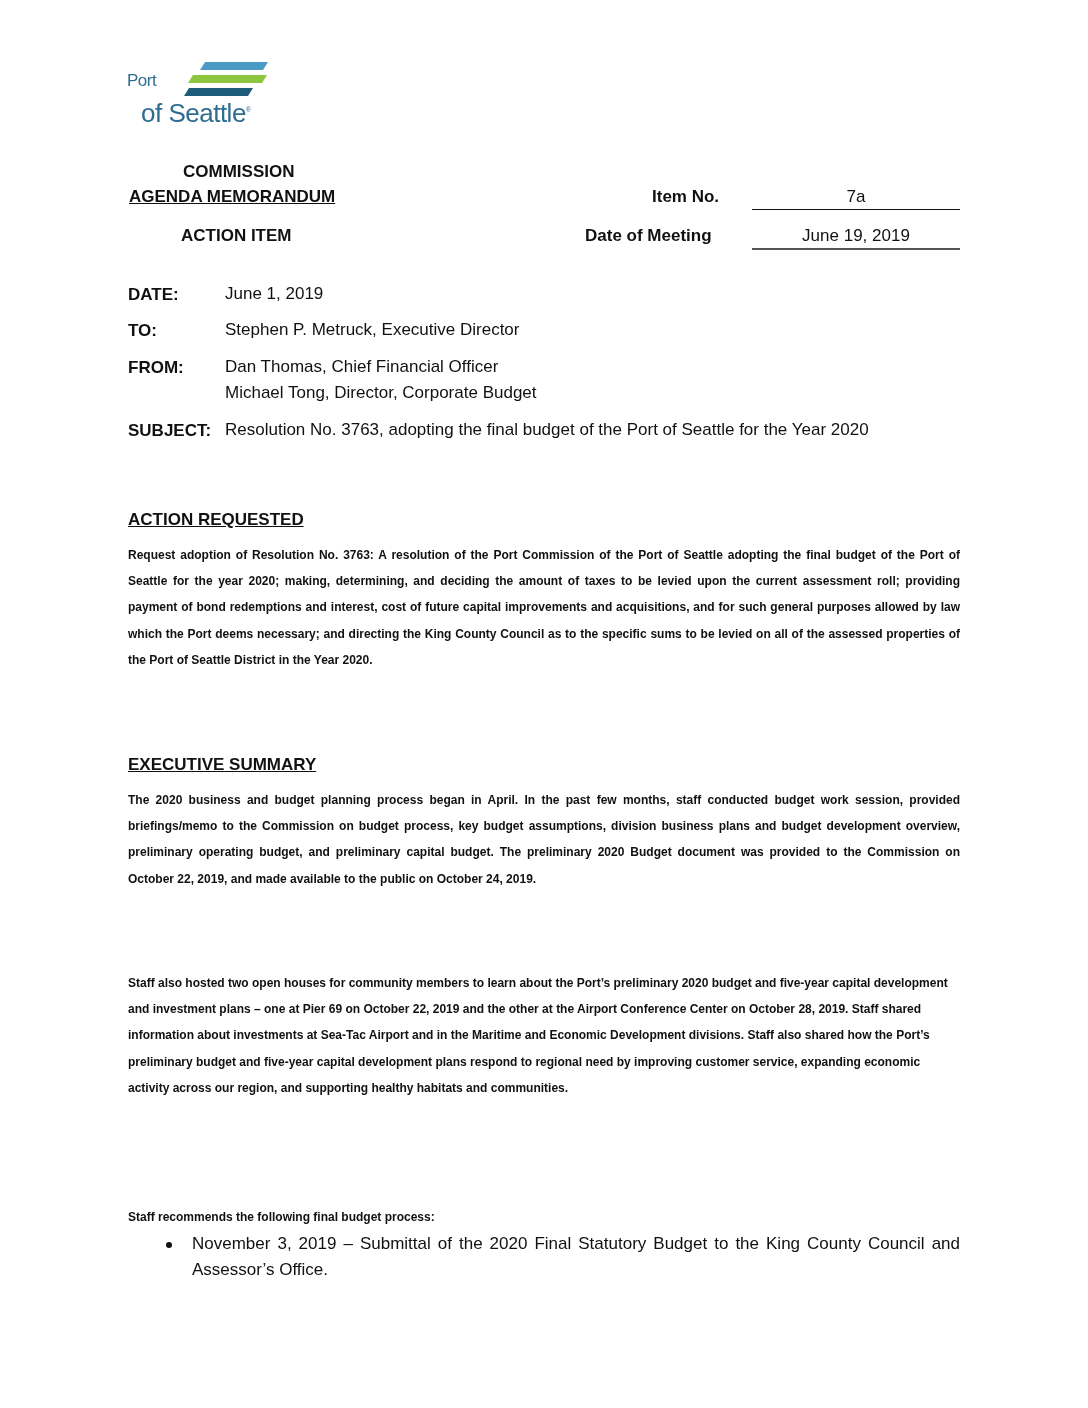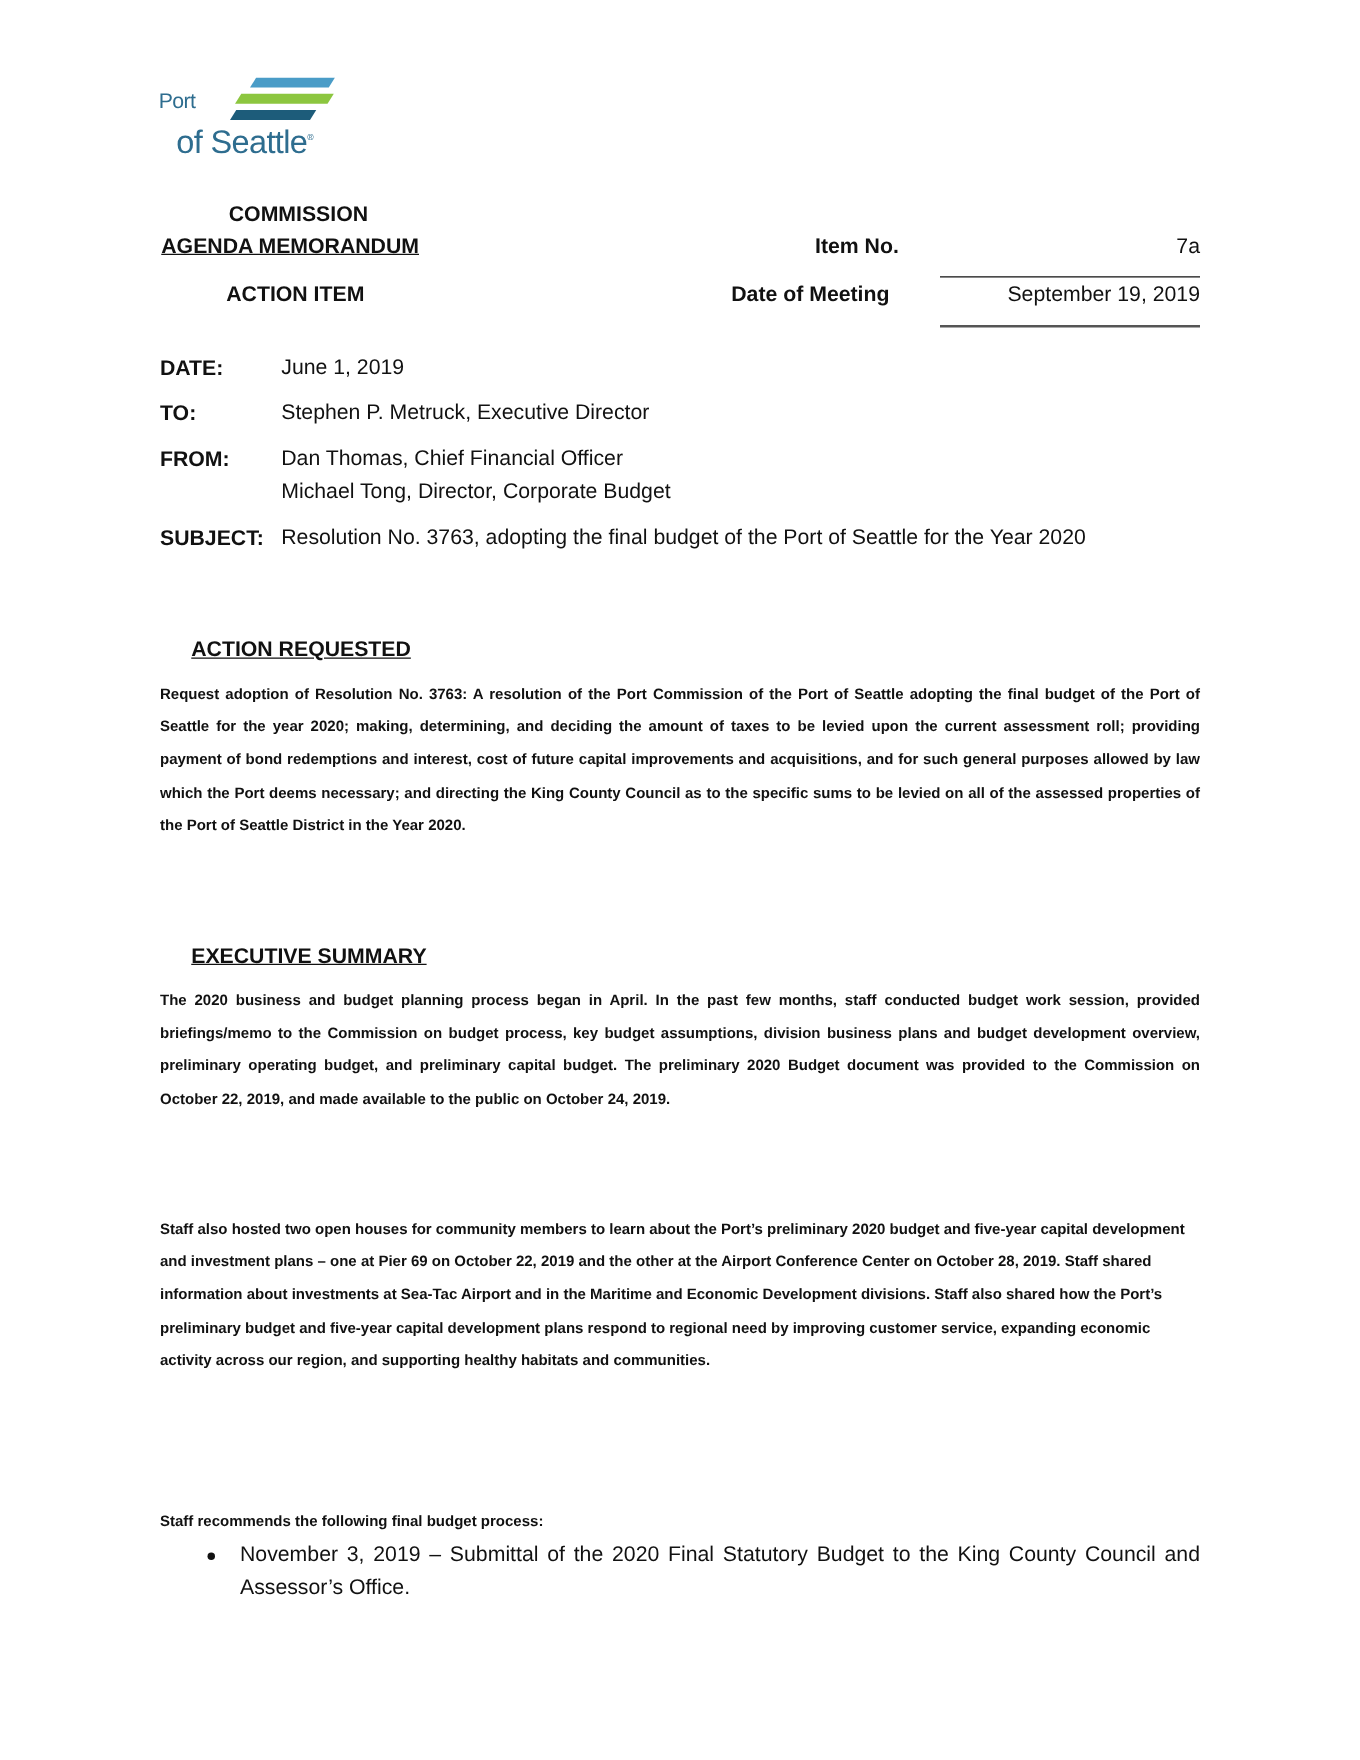--- a/index.html
+++ b/index.html
@@ -14,31 +14,31 @@
   .logo .reg { font-size: 7px; vertical-align: super; }
   .logo svg { position: absolute; left: 56px; top: 0; }
 
   
   .hdr-text { position: absolute; font-weight: bold; font-size: 17px; line-height: 1; }
   .commission { left: 183px; top: 163px; }
   .agenda { left: 129px; top: 188px; text-decoration: underline; }
   .action-item { left: 181px; top: 227px; }
   .item-no-label { left: 652px; top: 188px; }
   .dom-label { left: 585px; top: 227px; }
-  .field-val { position: absolute; left: 752px; width: 208px; text-align: right; font-size: 17px; line-height: 1; border-bottom: 1px solid #111; padding-bottom: 16px; }
+  .field-val { position: absolute; left: 752px; width: 208px; text-align: center; font-size: 17px; line-height: 1; border-bottom: 1px solid #111; padding-bottom: 4px; }
   .item-no-val { top: 188px; }
   .dom-val { top: 227px; border-bottom-color: #555; border-bottom-width: 2px; }
 
   
   .mf-label { position: absolute; left: 128px; font-weight: bold; font-size: 17px; line-height: 1; }
   .mf-val { position: absolute; left: 225px; font-size: 17px; line-height: 26px; width: 735px; }
   .justify { text-align: justify; text-align-last: left; }
 
   
-  .sec-head { position: absolute; left: 128px; font-weight: bold; font-size: 17px; text-decoration: underline; line-height: 1; margin-left: 25px; }
+  .sec-head { position: absolute; left: 128px; font-weight: bold; font-size: 17px; text-decoration: underline; line-height: 1; }
   .para { position: absolute; left: 128px; width: 832px; font-size: 12px; line-height: 26.2px; font-weight: bold; }
   .bullets { position: absolute; left: 128px; width: 832px; margin: 0; padding: 0; list-style: none; font-size: 17px; line-height: 26.2px; }
   .bullets li { position: relative; padding-left: 64px; }
   .bullets li .dot { position: absolute; left: 38px; top: 11px; width: 6px; height: 6px; border-radius: 50%; background: #111; }
 </style>
 </head>
 <body>
 
 <div class="page">
 
@@ -51,21 +51,21 @@
     <span class="port">Port</span>
     <span class="seattle"><span>of Seattle</span><span class="reg">®</span></span>
   </div>
 
   <div class="hdr-text commission">COMMISSION</div>
   <div class="hdr-text agenda">AGENDA MEMORANDUM</div>
   <div class="hdr-text action-item">ACTION ITEM</div>
   <div class="hdr-text item-no-label">Item No.</div>
   <div class="field-val item-no-val">7a</div>
   <div class="hdr-text dom-label">Date of Meeting</div>
-  <div class="field-val dom-val">September 19, 2019</div>
+  <div class="field-val dom-val">June 19, 2019</div>
 
   <div class="mf-label" style="top:286px;">DATE:</div>
   <div class="mf-val" style="top:281px;">June 1, 2019</div>
 
   <div class="mf-label" style="top:322px;">TO:</div>
   <div class="mf-val" style="top:317px;">Stephen P. Metruck, Executive Director</div>
 
   <div class="mf-label" style="top:359px;">FROM:</div>
   <div class="mf-val" style="top:354px;">Dan Thomas, Chief Financial Officer</div>
   <div class="mf-val" style="top:380px;">Michael Tong, Director, Corporate Budget</div>

